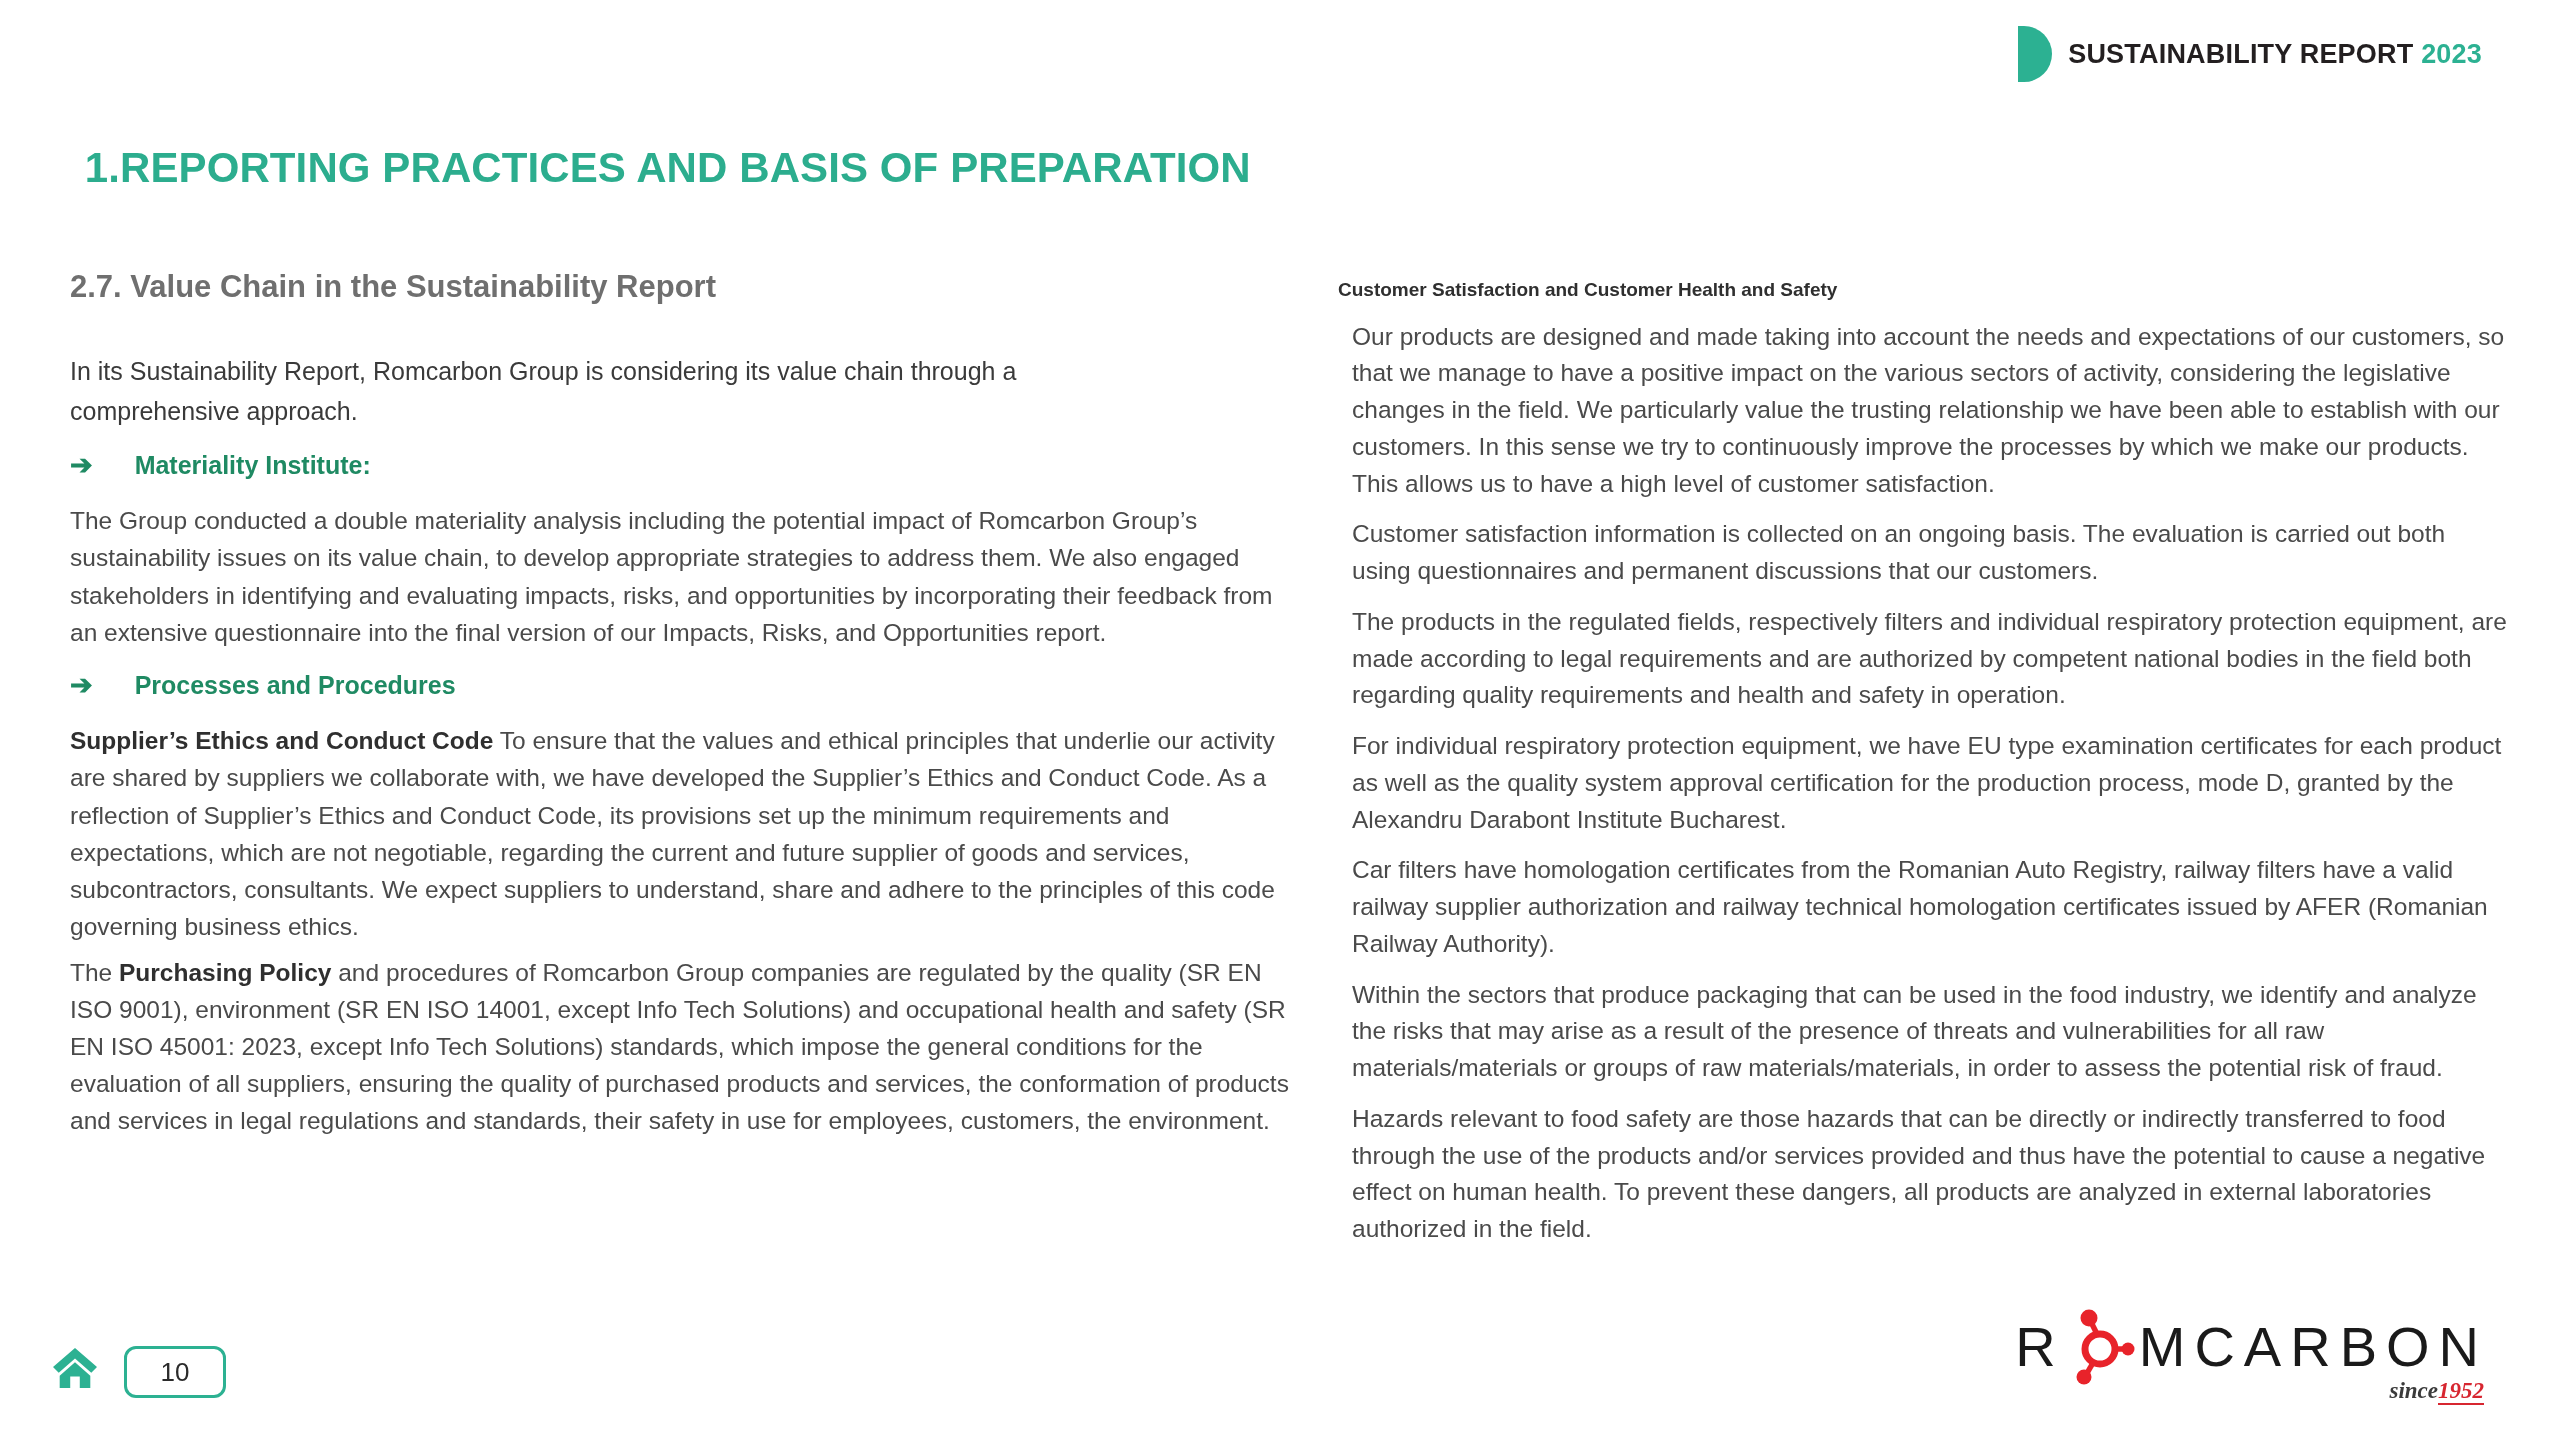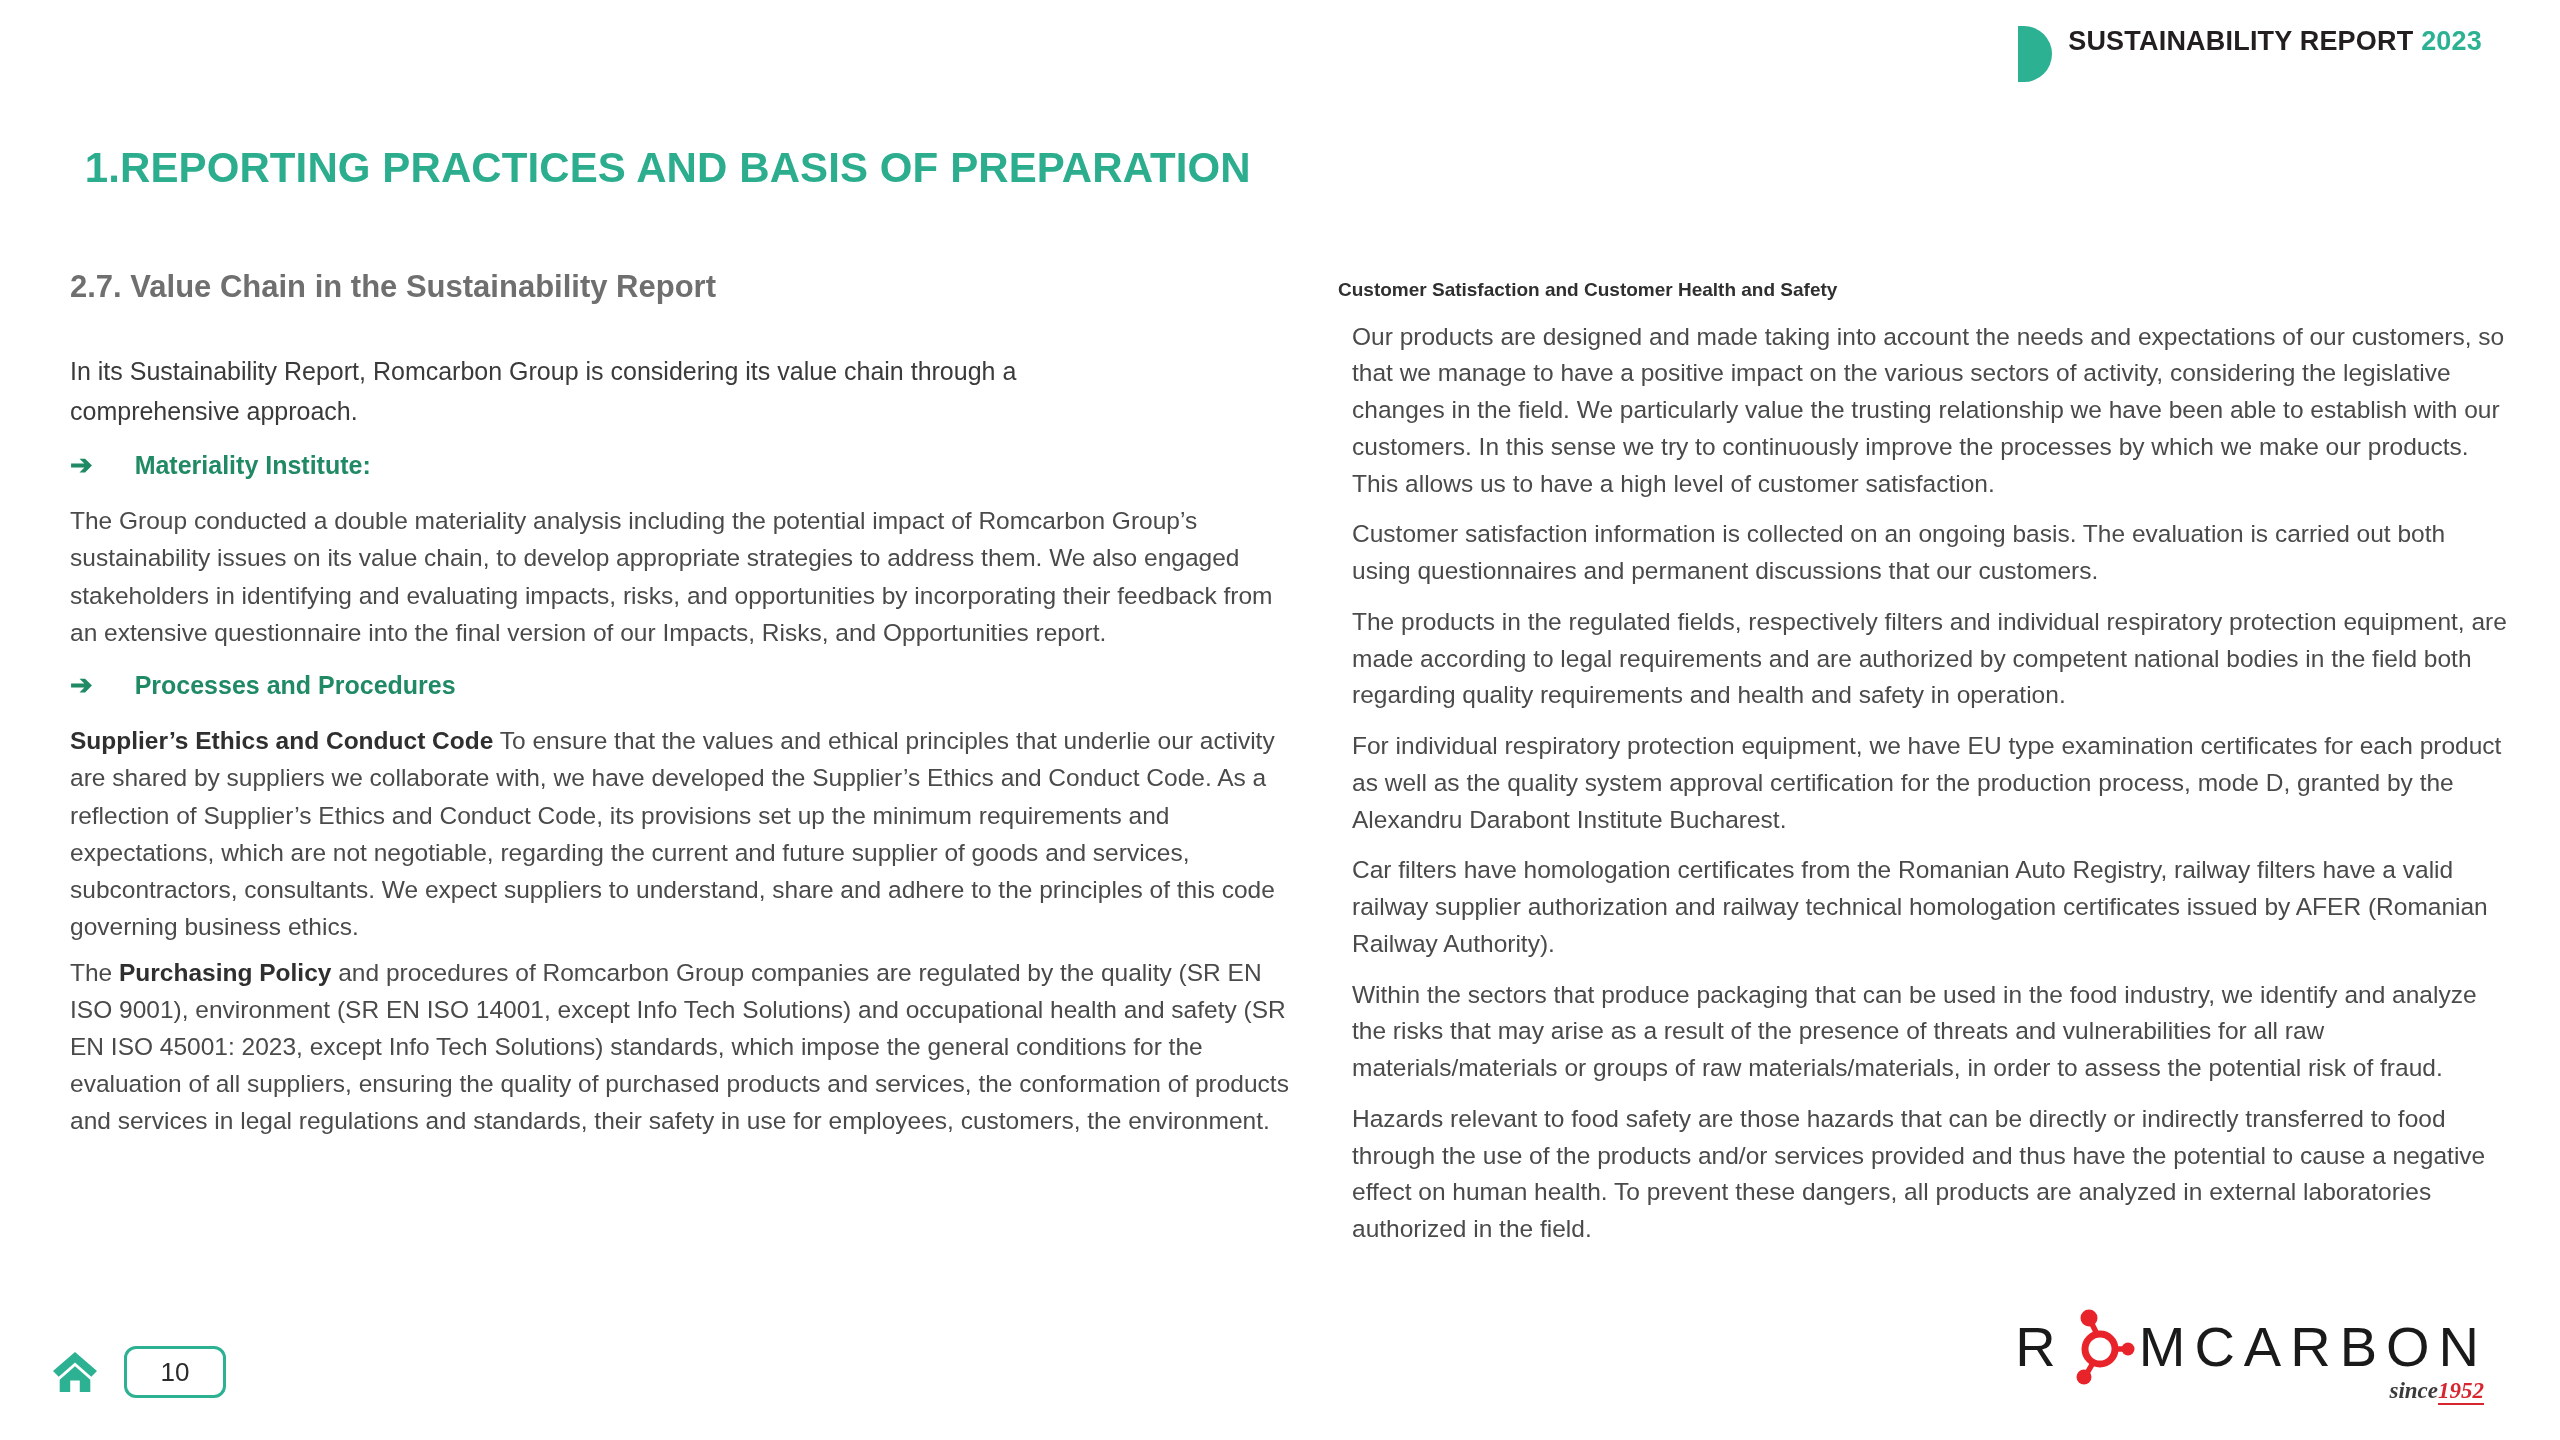--- a/index.html
+++ b/index.html
@@ -14,21 +14,21 @@
     font-family: "Liberation Sans", sans-serif;
     overflow: hidden;
   }
 
   
   .header {
     position: absolute;
     top: 26px;
     right: 78px;
     display: flex;
-    align-items: flex-start;
+    align-items: center;
     gap: 16px;
   }
   .header-mark {
     width: 34px;
     height: 56px;
     background: #2cb192;
     border-radius: 0 34px 34px 0;
     flex: 0 0 auto;
   }
   .header-title {
@@ -134,21 +134,20 @@
     line-height: 1.5;
     margin: 14px;
   }
 
   
   .footer-nav {
     position: absolute;
     left: 52px;
     bottom: 42px;
     display: flex;
-    align-items: center;
     gap: 26px;
   }
   .home-icon { width: 46px; height: 44px; display: block; }
   .page-badge {
     width: 102px;
     height: 52px;
     border: 3px solid #2cb192;
     border-radius: 12px;
     display: flex;
     align-items: center;

